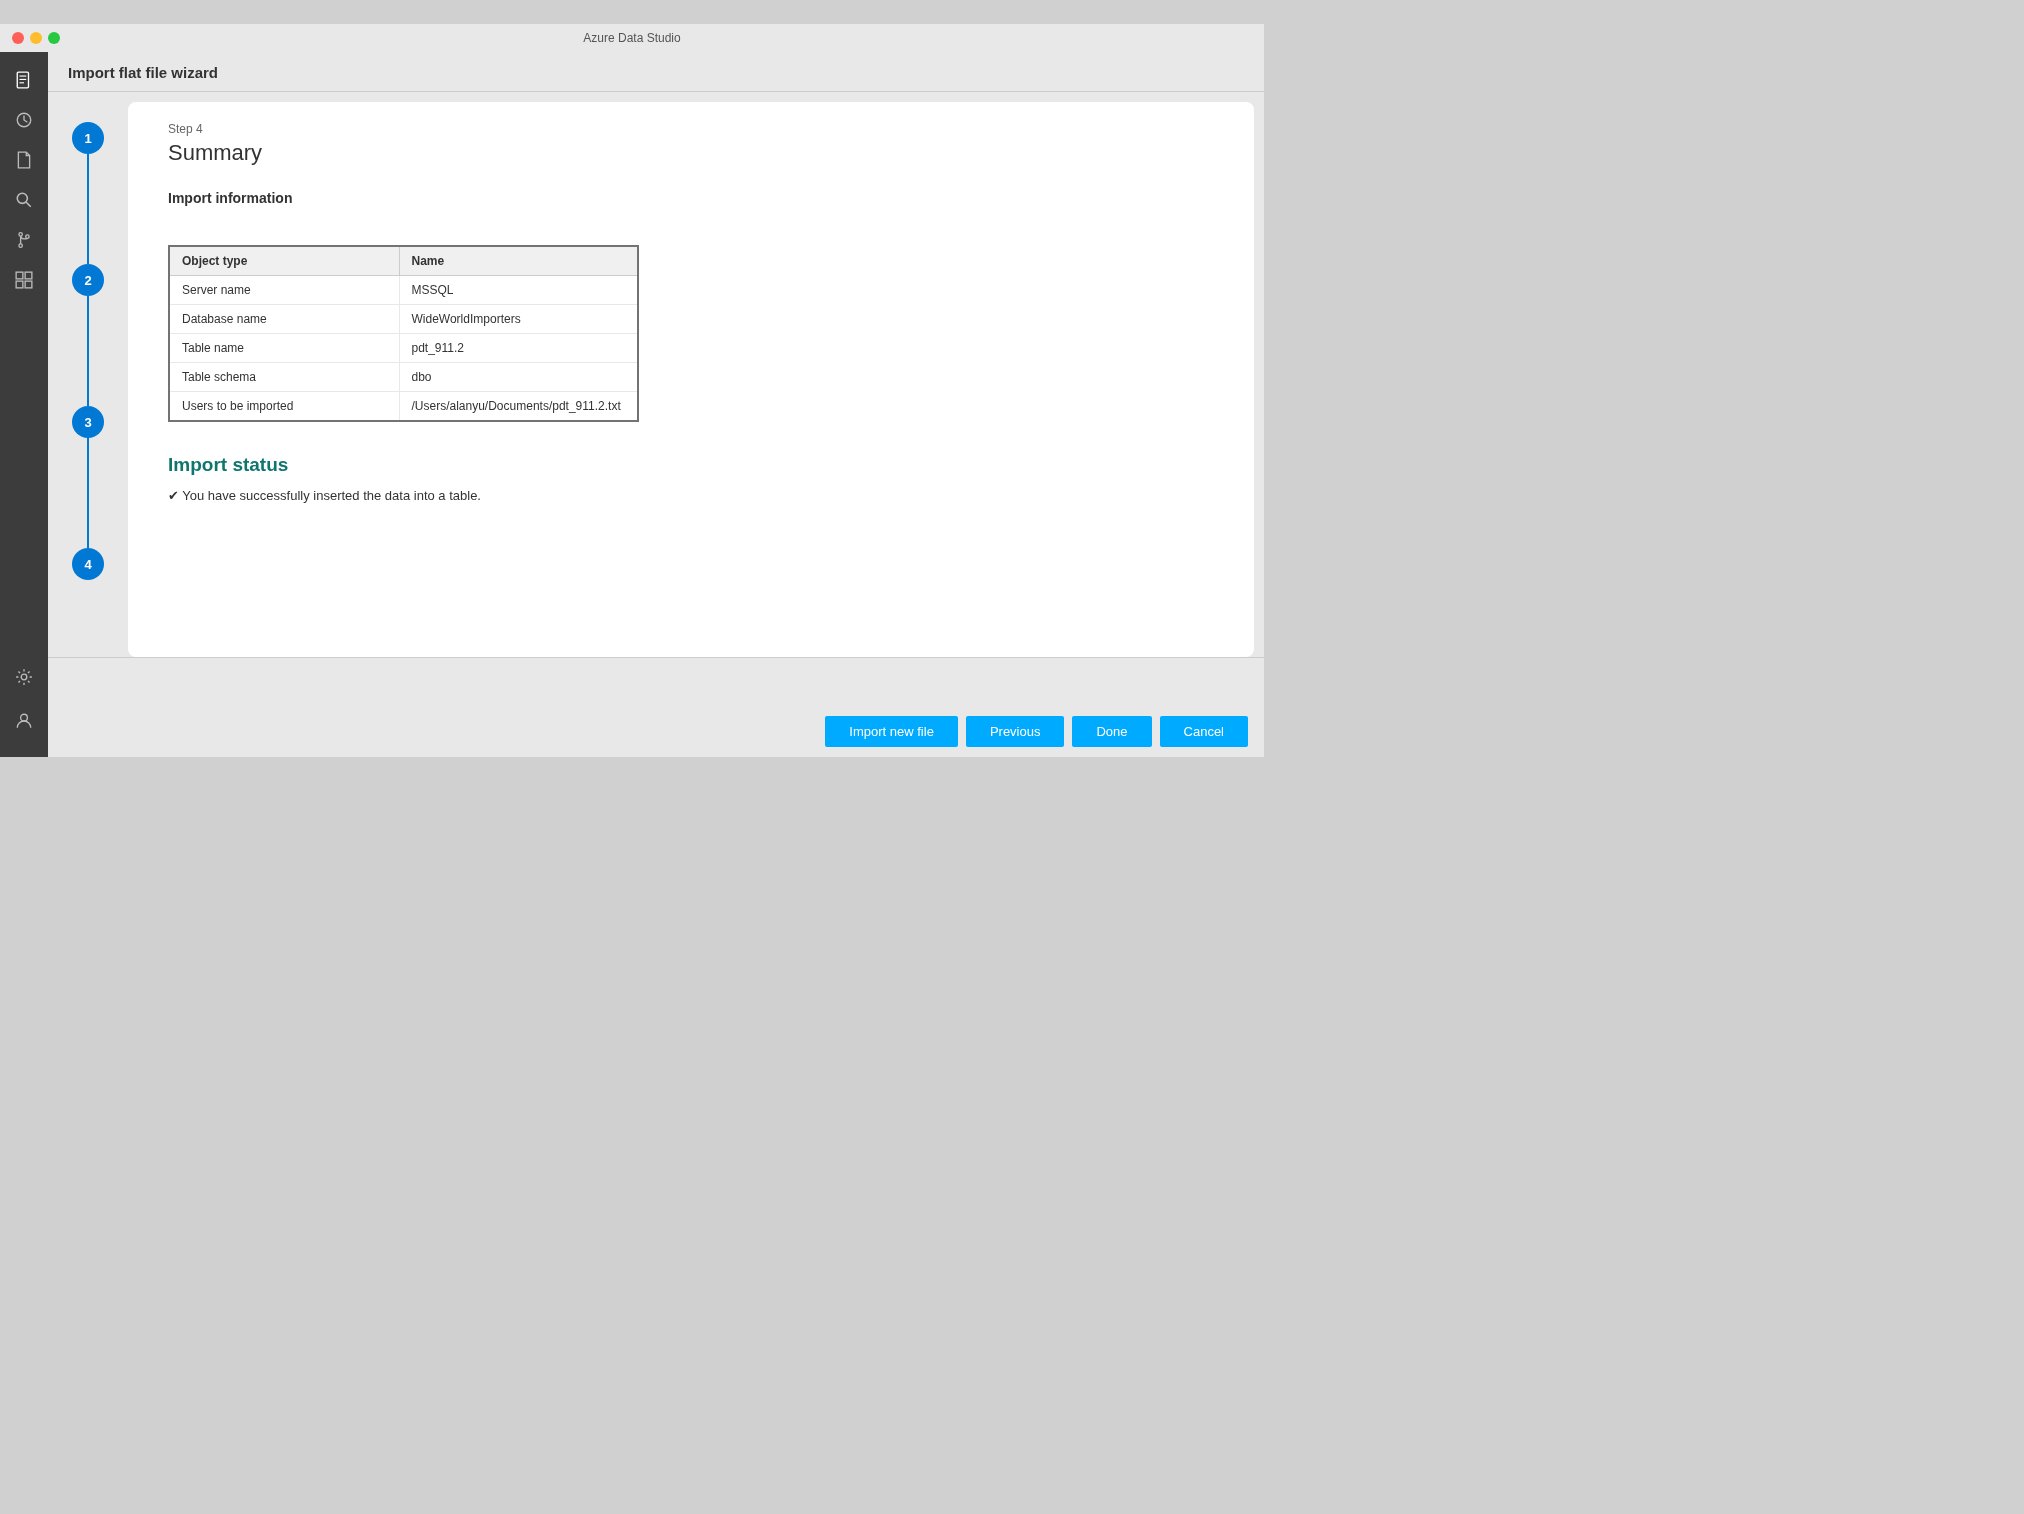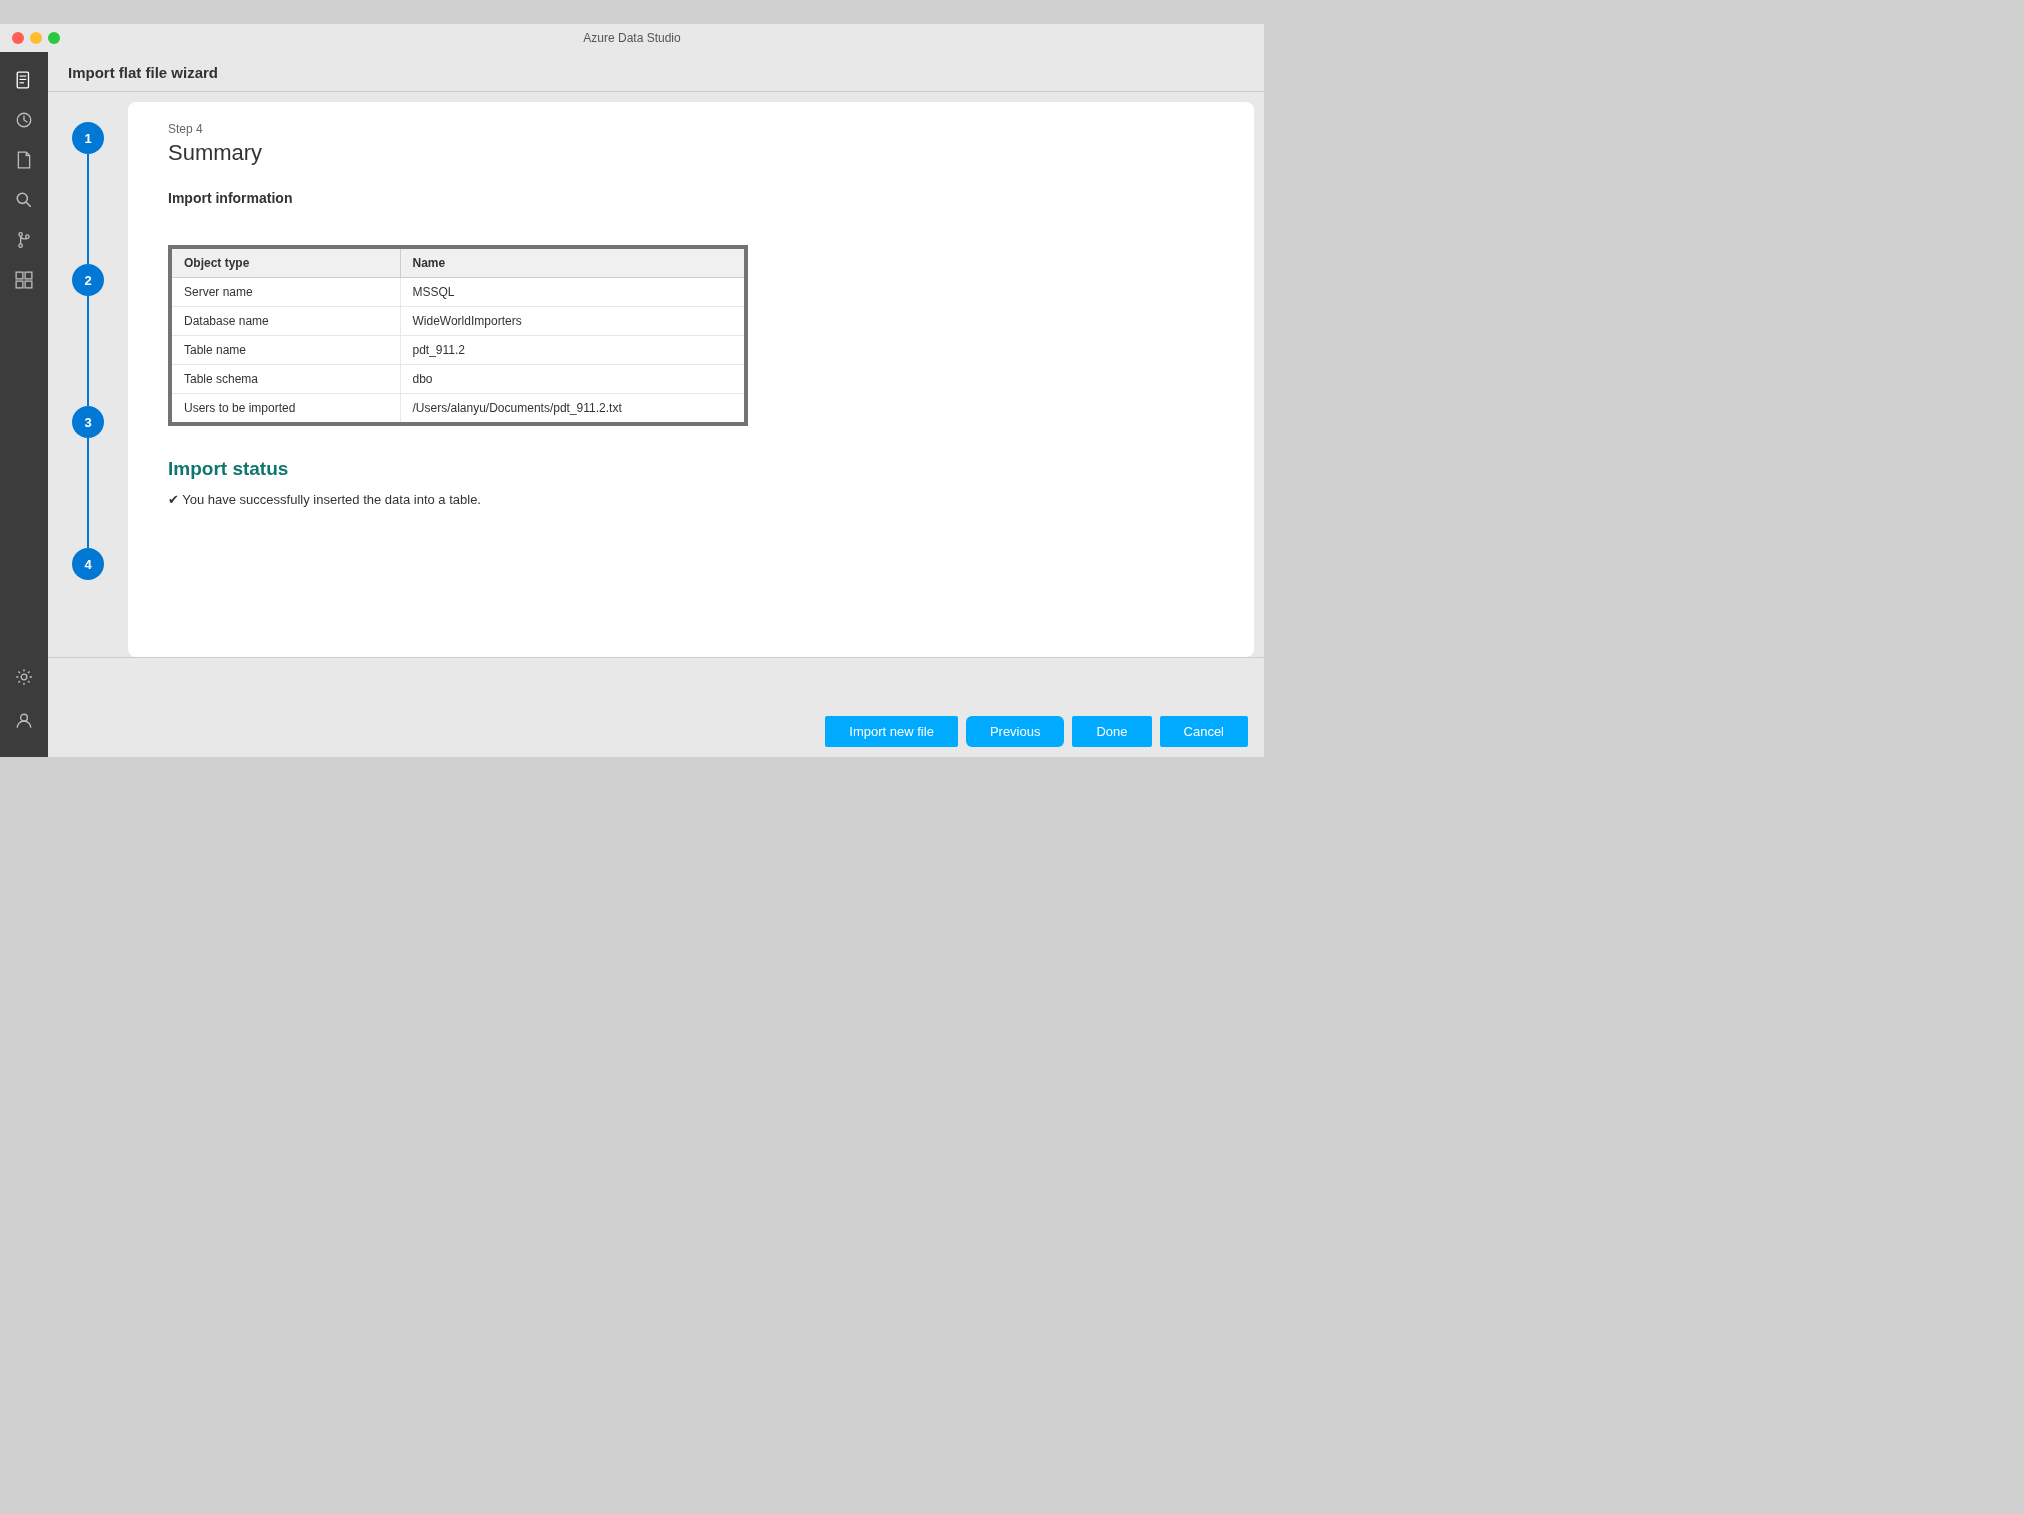--- a/index.html
+++ b/index.html
@@ -165,23 +165,23 @@
       margin-bottom: 24px;
     }
     .info-section-title {
       font-size: 14px;
       font-weight: 600;
       color: #333;
       margin-bottom: 12px;
     }
     
     .info-table {
-      width: 580px;
+      width: 471px;
       border-collapse: collapse;
-      border: 4px solid #737373;
+      border: 2px solid #737373;
       margin-bottom: 32px;
       margin-top: 39px;
     }
     .info-table th {
       background: #f0f0f0;
       text-align: left;
       padding: 7px 12px;
       font-weight: 600;
       font-size: 12px;
       color: #333;
@@ -233,21 +233,20 @@
       font-family: inherit;
       margin-top: 48px;
     }
     .btn-primary {
       background: #00aaff;
       color: #fff;
     }
     .btn-secondary {
       background: #00aaff;
       color: #fff;
-      border-radius: 6px;
     }
     .btn-cancel {
       background: #00aaff;
       color: #fff;
     }
   </style>
 </head>
 <body>
 
 <div class="titlebar">

